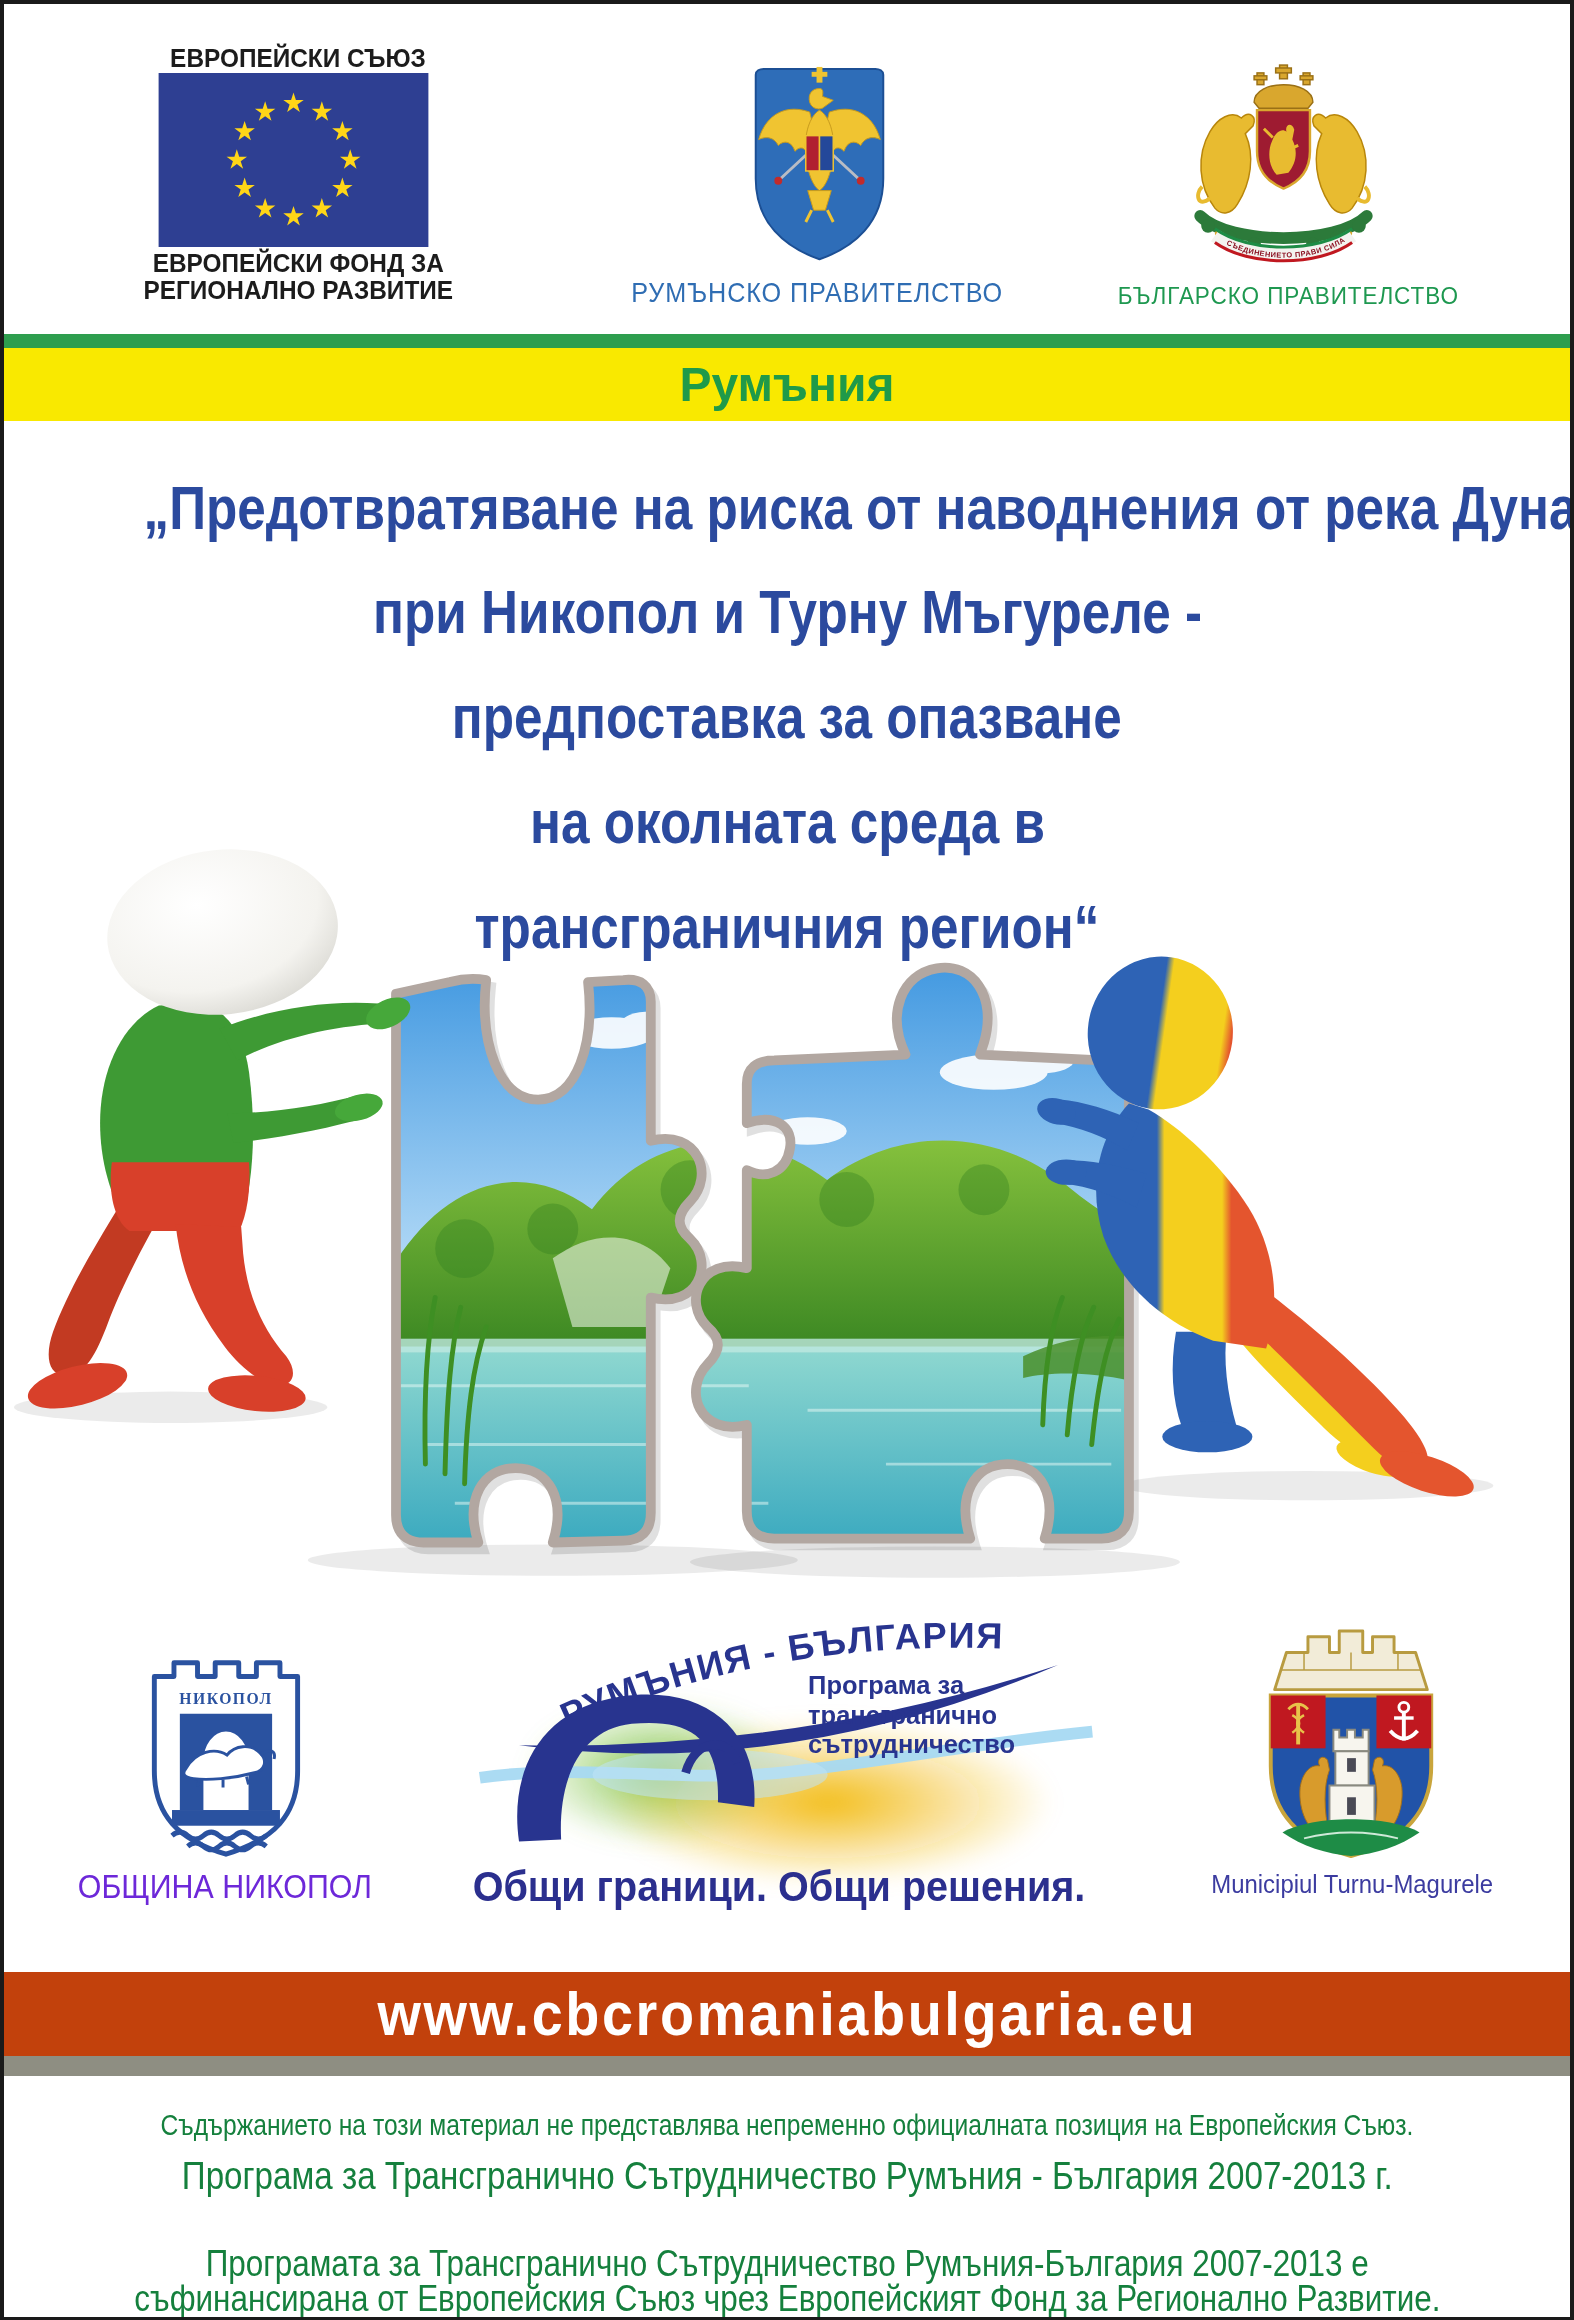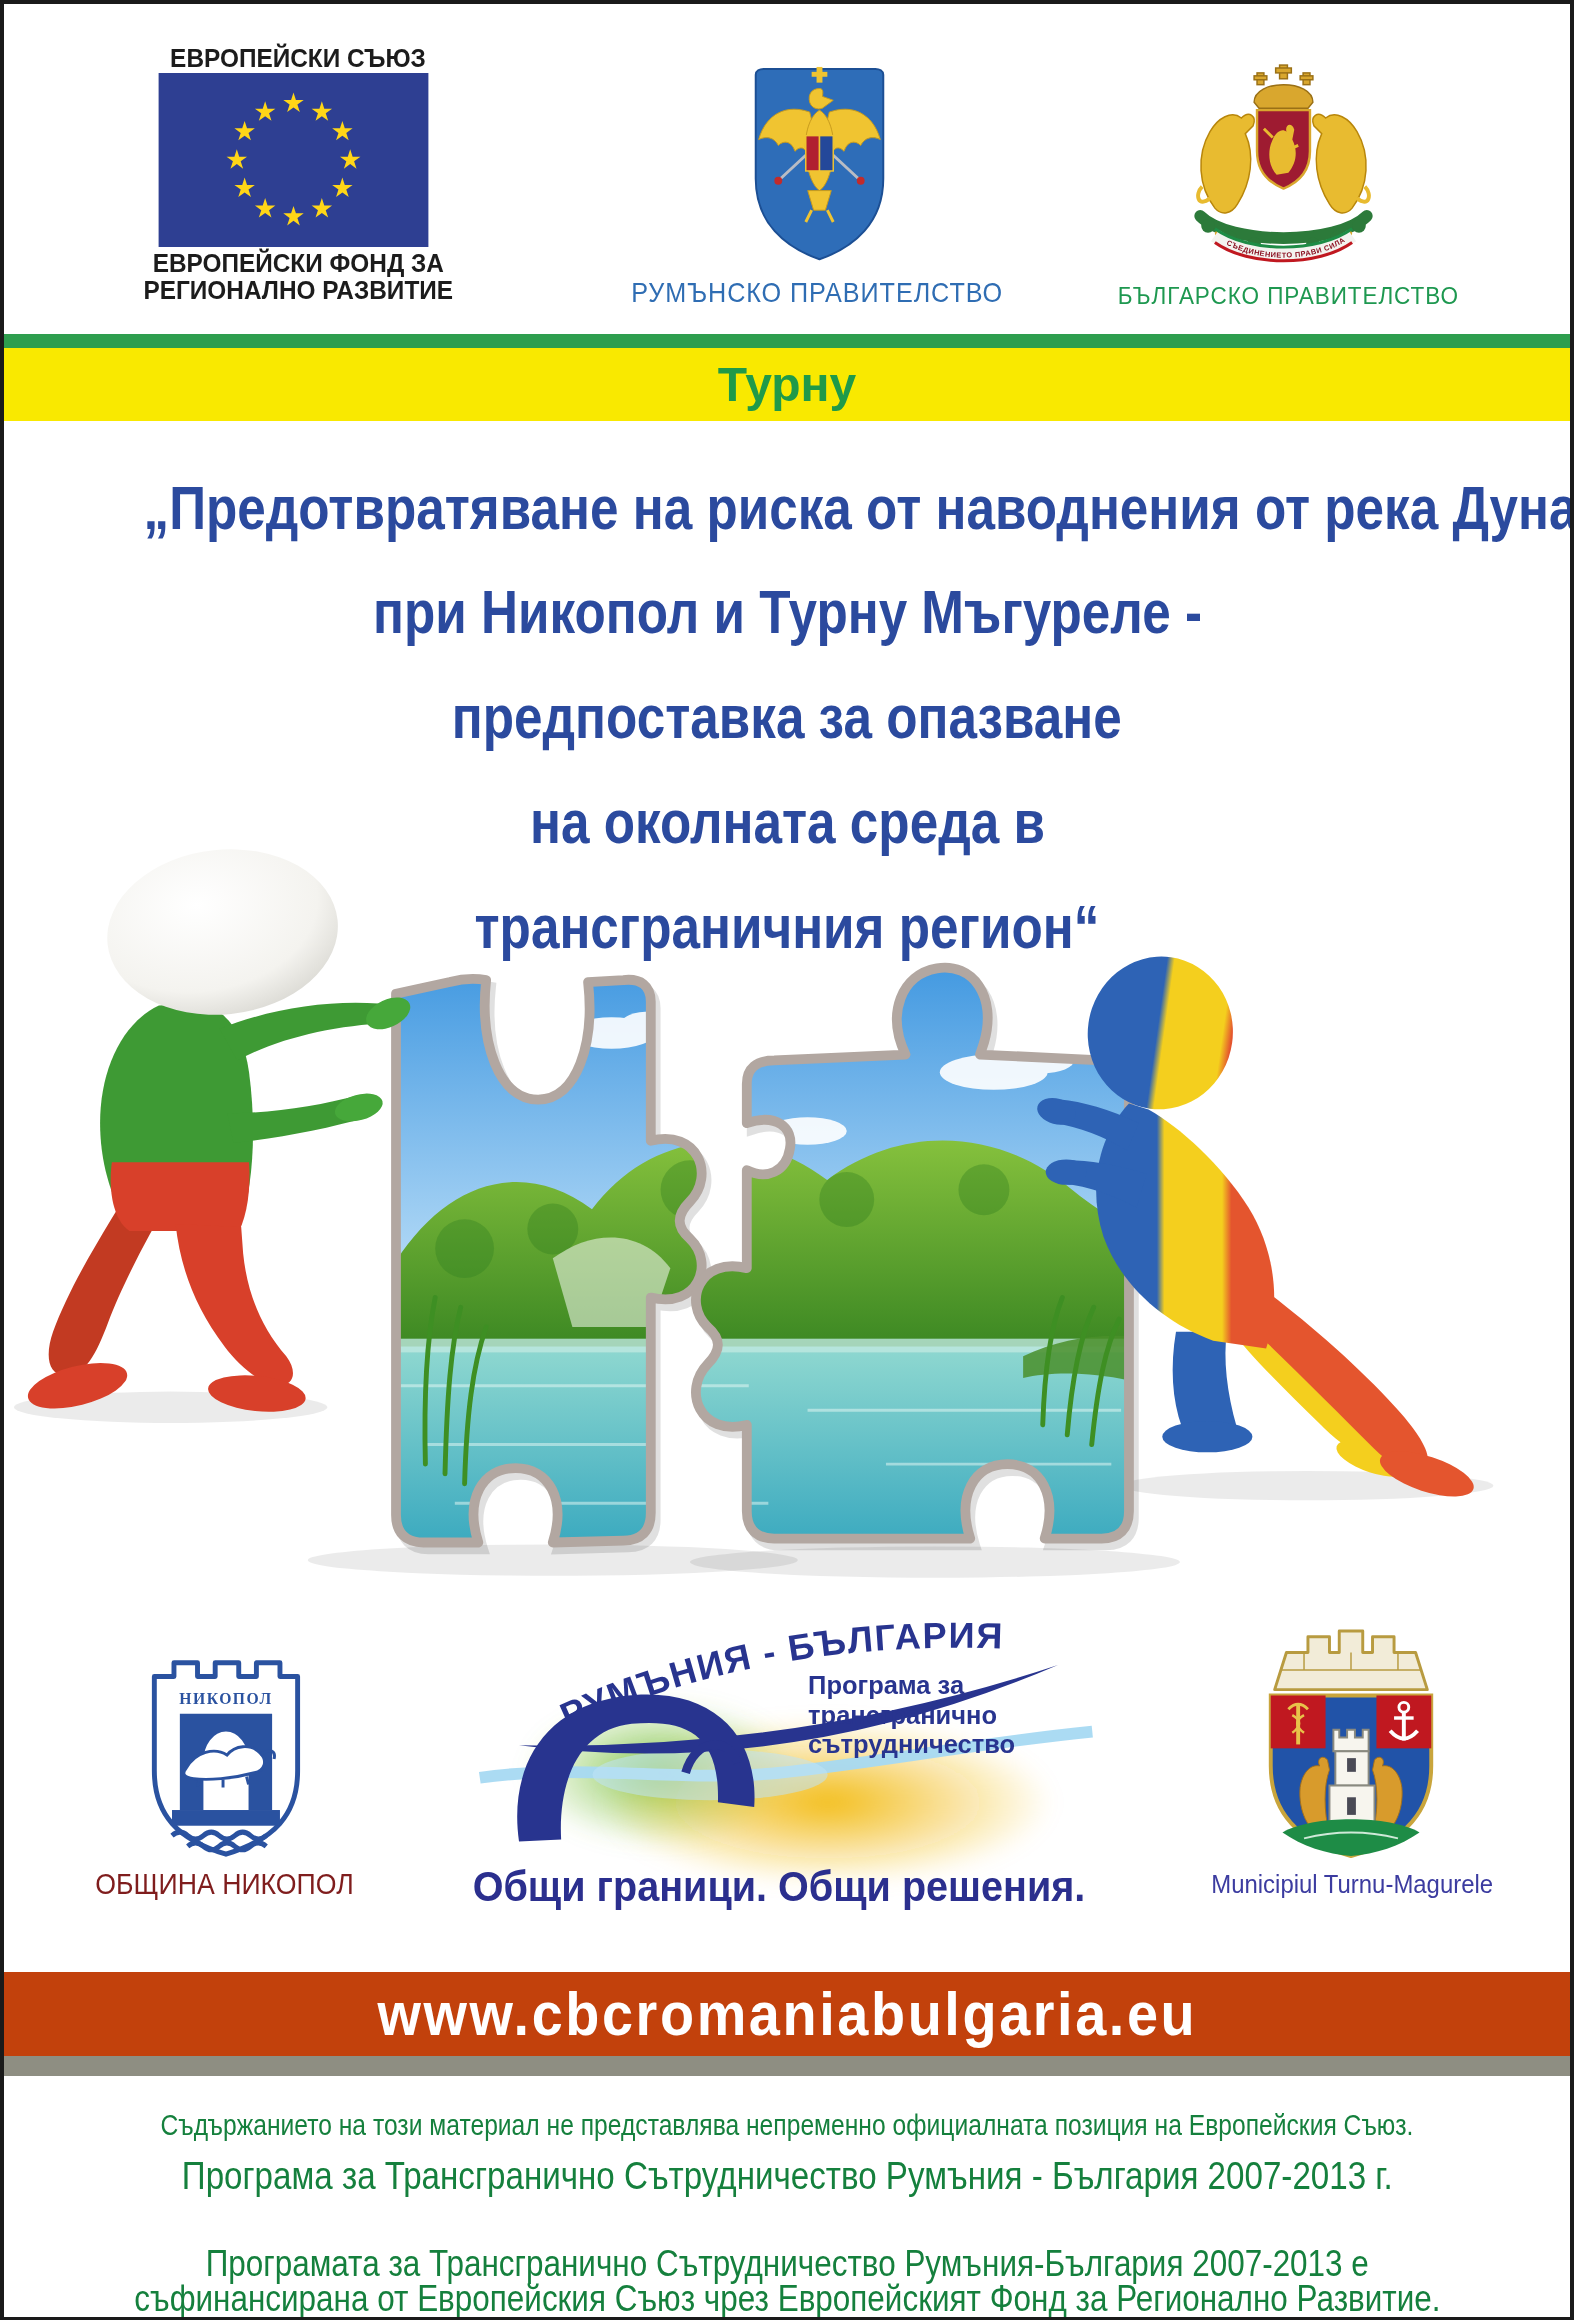--- a/index.html
+++ b/index.html
@@ -14,21 +14,21 @@
   .cond{display:inline-block;transform:scaleX(.85);transform-origin:center;white-space:nowrap;}
   .cond92{display:inline-block;transform:scaleX(.92);transform-origin:center;white-space:nowrap;}
   .eu-top{left:118px;top:39px;width:353px;font-size:26.5px;font-weight:700;color:#1c1c1c;}
   .eu-bottom{left:93px;top:246px;width:402px;font-size:26.5px;font-weight:700;color:#1c1c1c;line-height:27.4px;}
   .ro-label{left:578px;top:273px;width:470px;font-size:27.4px;color:#2f6db3;letter-spacing:1px;}
   .bg-label{left:1078px;top:278px;width:412px;font-size:24.5px;color:#1e9850;letter-spacing:1px;}
   .strip-green{left:0;top:330px;width:100%;height:13.7px;background:#2e9e4e;}
   .band-yellow{left:0;top:344px;width:100%;height:73px;background:#f9e900;line-height:73px;}
   .band-yellow span{font-size:48px;font-weight:700;color:#1f9a49;}
   .t-line{left:0;width:100%;height:78px;font-size:61px;font-weight:700;color:#2b4a9e;}
-  .nik-label{left:49px;top:1864px;width:343px;font-size:29px;color:#7f1d1d;}
+  .nik-label{left:49px;top:1864px;width:343px;font-size:33px;color:#6d28d9;}
   .slogan{left:412px;top:1858px;width:725px;font-size:43px;font-weight:700;color:#2b2f8e;}
   .tm-label{left:1147px;top:1865px;width:402px;font-size:26px;color:#3c3ca0;}
   .url-band{left:0;top:1968px;width:100%;height:84px;background:#c2410c;line-height:84px;}
   .url-band span{font-size:62px;font-weight:700;color:#fff;letter-spacing:2.9px;transform:scaleX(.9);}
   .strip-gray{left:0;top:2052px;width:100%;height:19.6px;background:#8e8e82;}
   .f1{top:2105px;font-size:29px;}
   .f2{top:2150px;font-size:39px;}
   .f3{top:2194px;font-size:45px;font-weight:700;}
   .f4{top:2239px;font-size:37px;}
   .f5{top:2274px;font-size:37px;}
@@ -120,21 +120,21 @@
     <path d="M55,180 C90,205 160,205 195,180" stroke="#f3f3ef" stroke-width="14" fill="none"></path>
     <path d="M55,173 C90,198 160,198 195,173" stroke="#1e8c46" stroke-width="3" fill="none"></path>
     <path d="M55,187 C90,212 160,212 195,187" stroke="#c01820" stroke-width="3" fill="none"></path>
     <text font-size="7.5" font-weight="700" fill="#8a1020" letter-spacing="0.5" font-family="Liberation Sans, sans-serif">
       <textPath href="#mottoP" startOffset="4%">СЪЕДИНЕНИЕТО ПРАВИ СИЛАТА</textPath>
     </text>
   </svg>
   <div class="abs ctr bg-label"><span class="cond92">БЪЛГАРСКО ПРАВИТЕЛСТВО</span></div>
 
   <div class="abs strip-green"></div>
-  <div class="abs ctr band-yellow"><span>Турну</span></div>
+  <div class="abs ctr band-yellow"><span>Румъния</span></div>
 
   <div class="abs ctr t-line" style="top:469px"><span class="cond" style="transform:scaleX(.84)">„Предотвратяване на риска от наводнения от река Дунав</span></div>
   <div class="abs ctr t-line" style="top:678px"><span class="cond" style="transform:scaleX(.84)">предпоставка за опазване</span></div>
   <div class="abs ctr t-line" style="top:573px"><span class="cond" style="transform:scaleX(.84)">при Никопол и Турну Мъгуреле -</span></div>
   <div class="abs ctr t-line" style="top:783px"><span class="cond" style="transform:scaleX(.84)">на околната среда в</span></div>
   <div class="abs ctr t-line" style="top:888px"><span class="cond" style="transform:scaleX(.84)">трансграничния регион“</span></div>
 
   <svg class="abs" style="left:0;top:833px" width="1564" height="779" viewBox="0 0 1596 795">
     <defs>
       <linearGradient id="skyG" x1="0" y1="120" x2="0" y2="520" gradientUnits="userSpaceOnUse">

